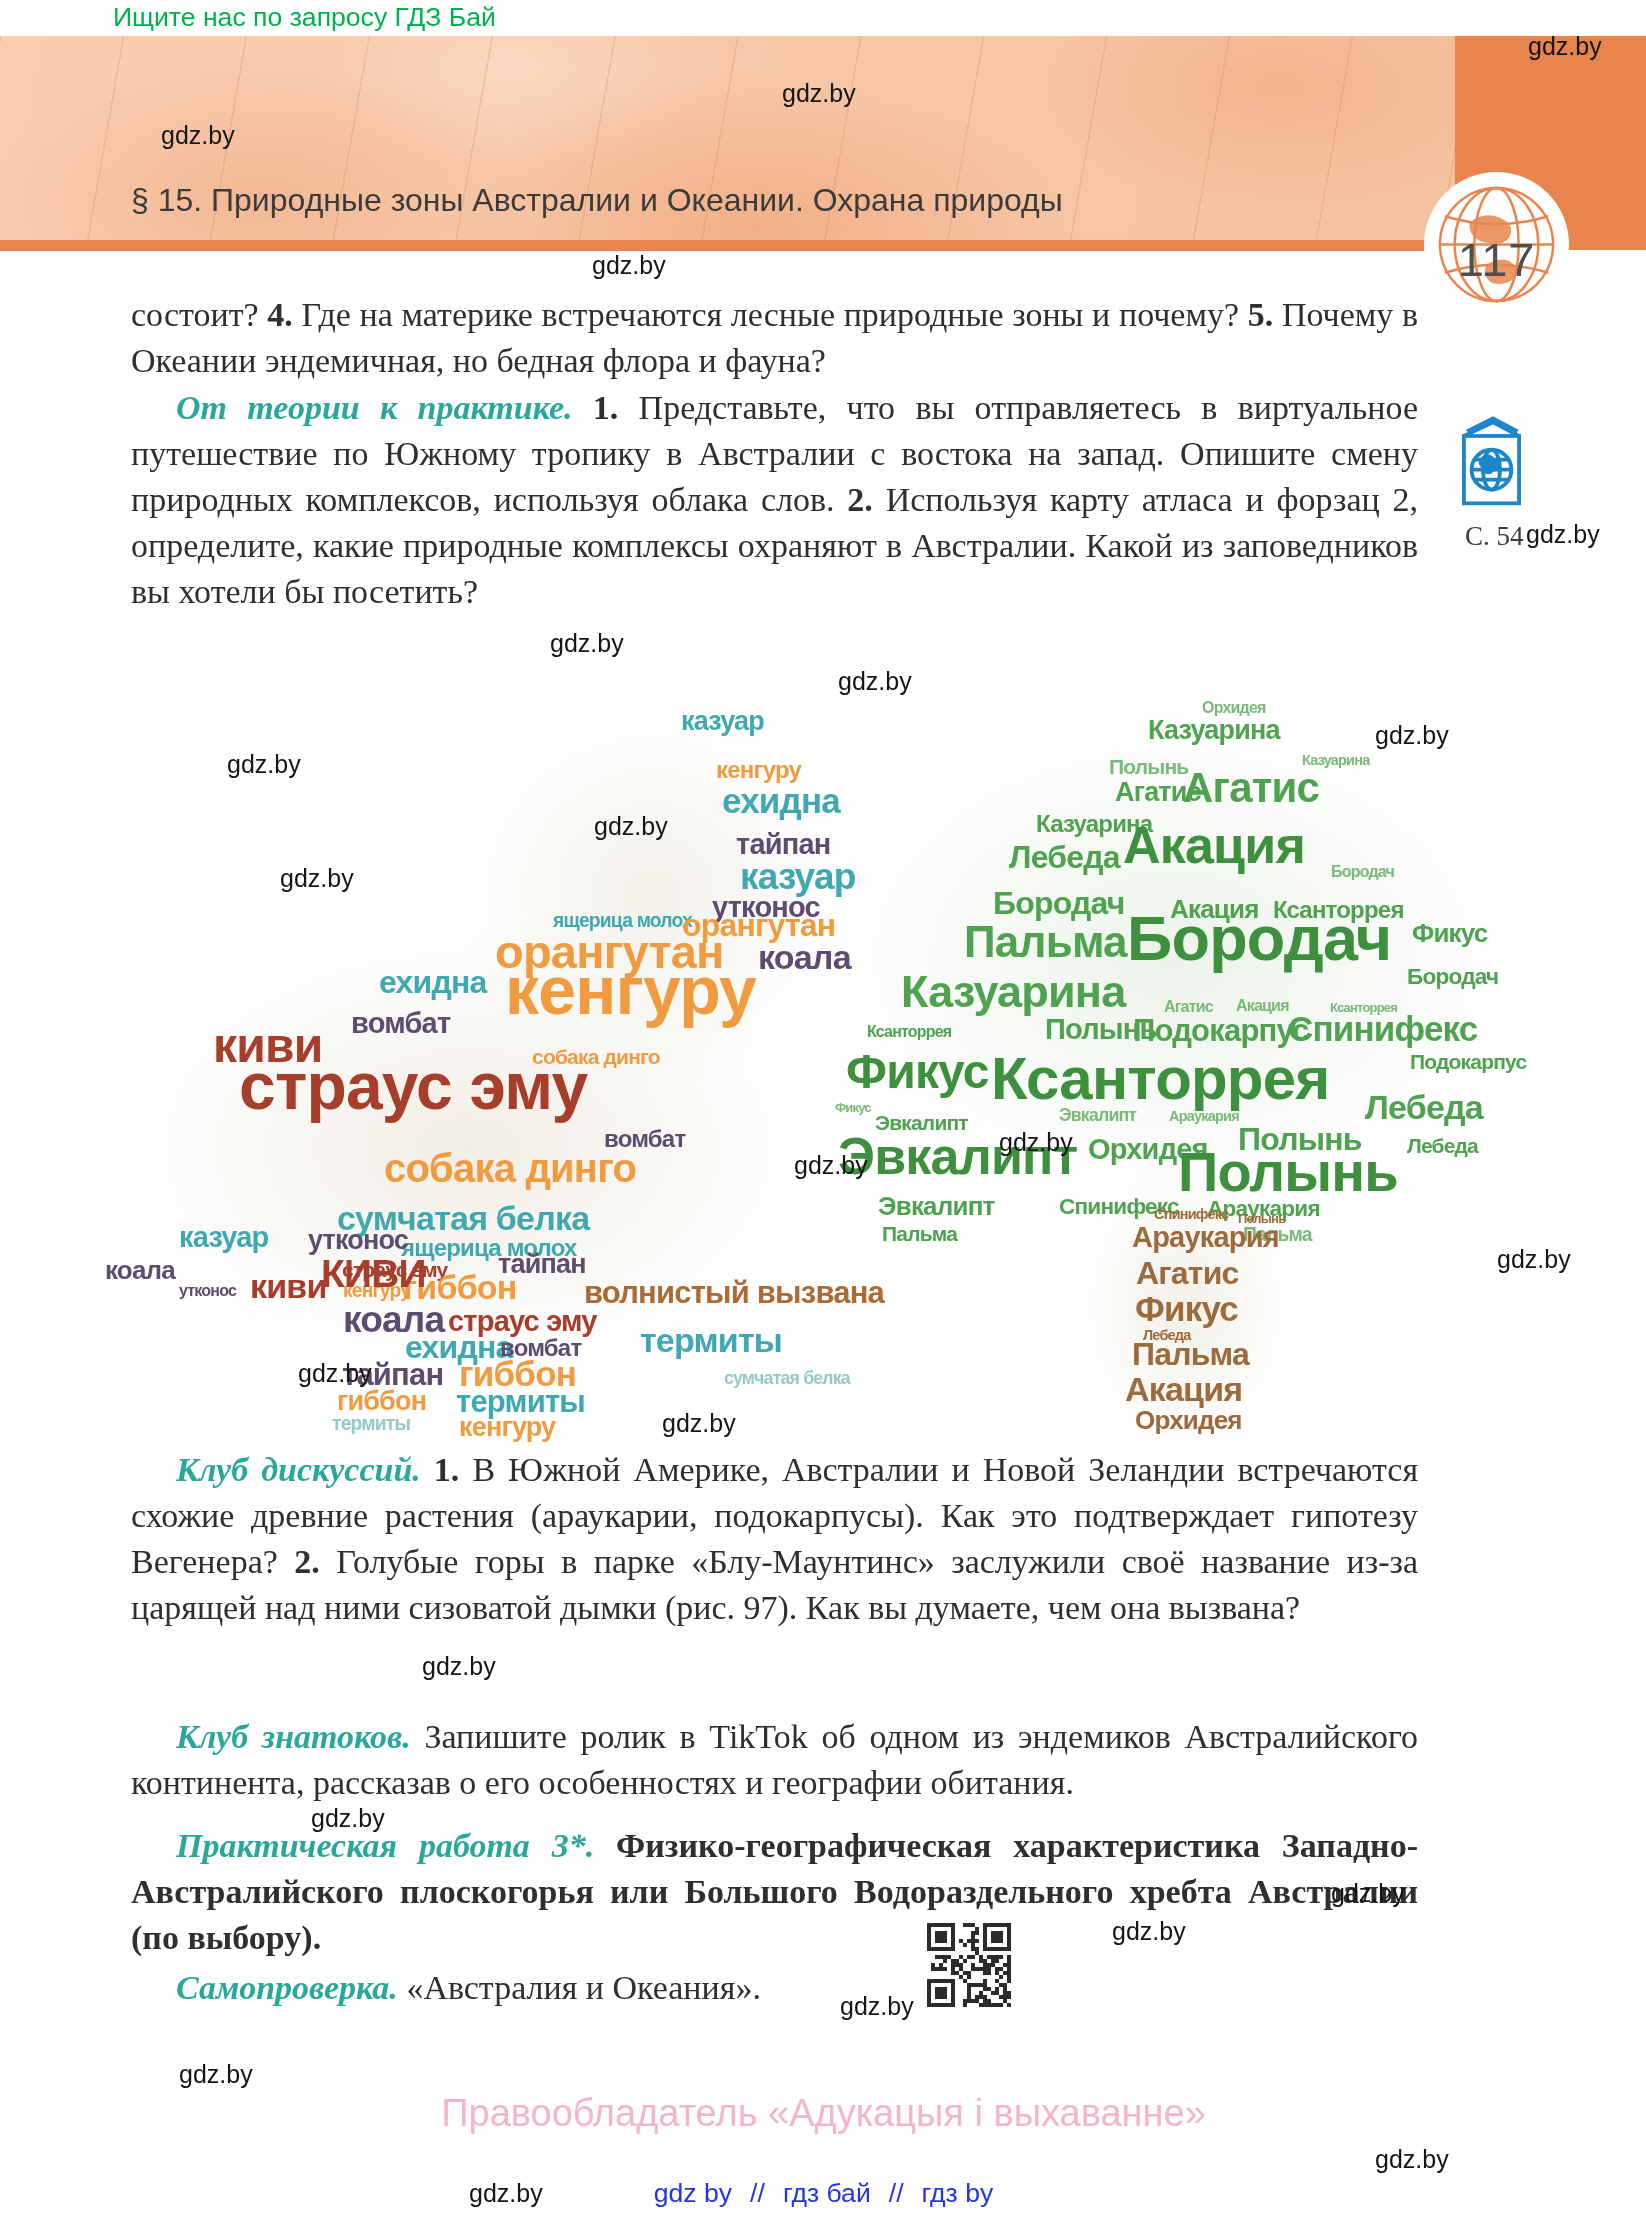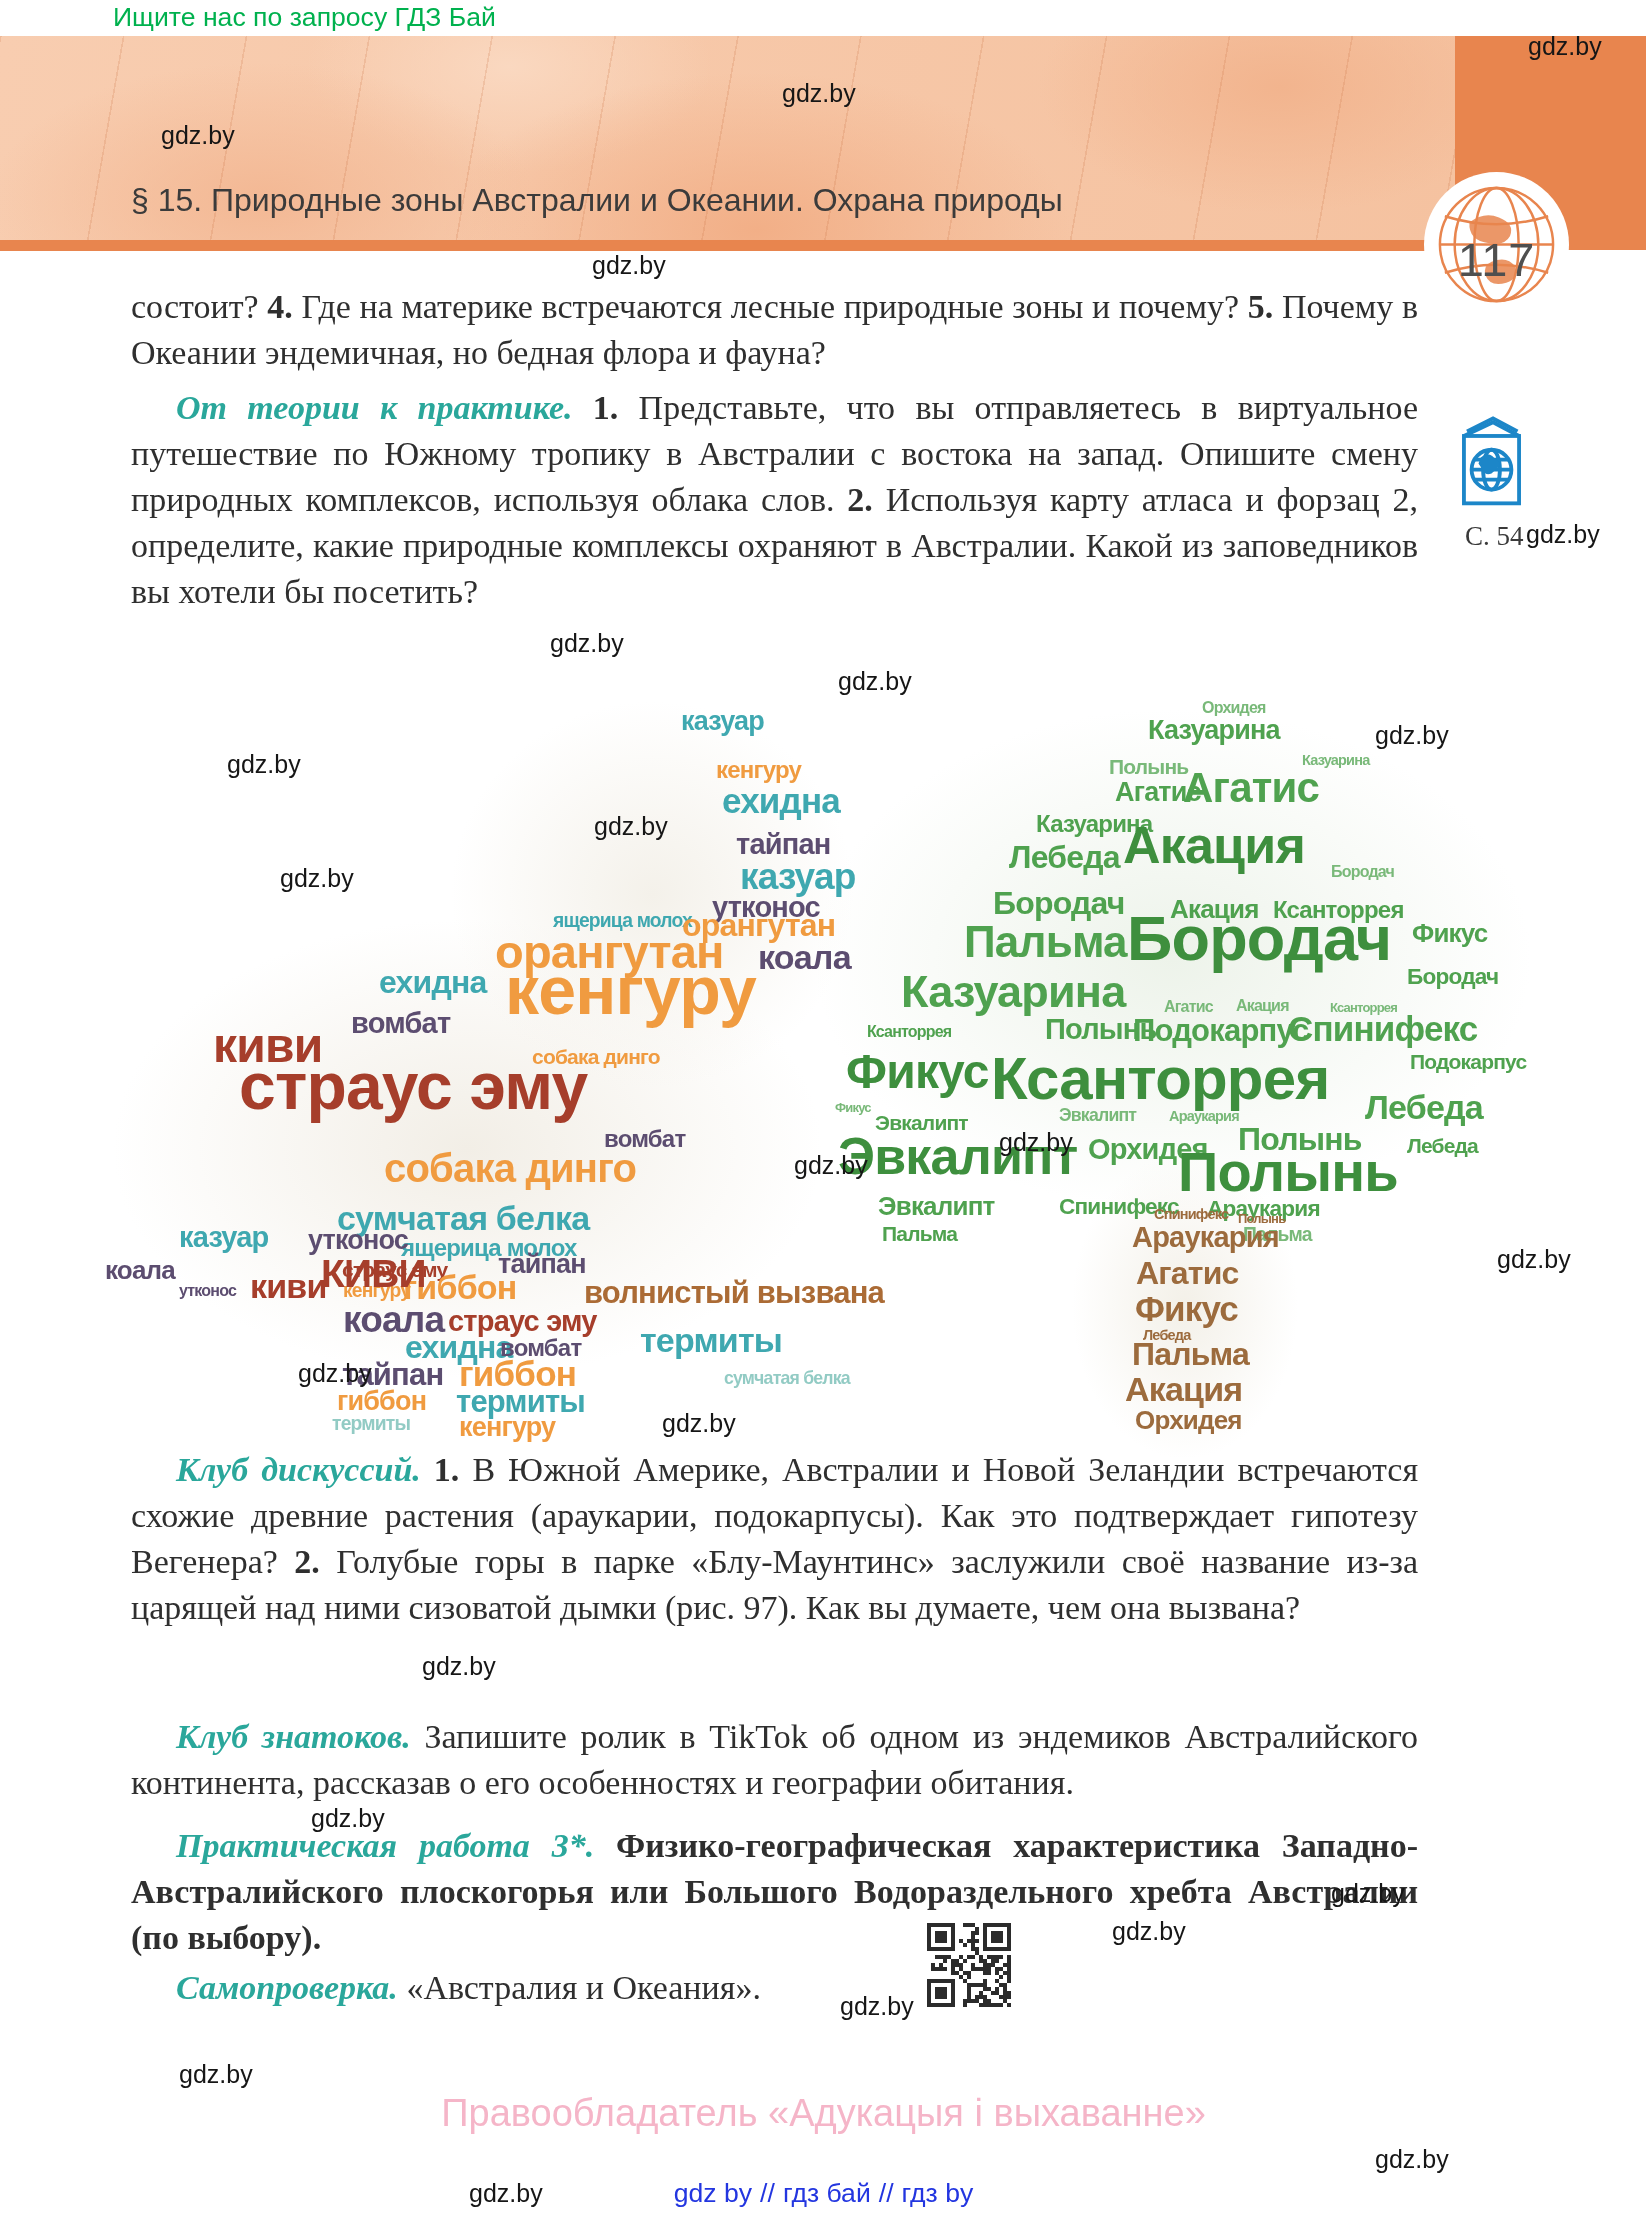--- a/index.html
+++ b/index.html
@@ -29,21 +29,21 @@
 .blob{position:absolute;border-radius:50%}
 .b1{left:113px;top:919px;width:709px;height:459px;background:radial-gradient(closest-side,#f2eee6,rgba(242,238,230,0))}
 .b2{left:451px;top:701px;width:403px;height:387px;background:radial-gradient(closest-side,#f4f1ea,rgba(244,241,234,0))}
 .b3{left:814px;top:709px;width:717px;height:500px;background:radial-gradient(closest-side,#edf3ea,rgba(237,243,234,0))}
 .b4{left:1072px;top:1153px;width:226px;height:306px;background:radial-gradient(closest-side,#f3f0e8,rgba(243,240,232,0))}
 .cloud{position:absolute;left:0;top:0;width:100%;height:100%;pointer-events:none}
 .cw{position:absolute;font-family:"Liberation Sans",sans-serif;font-weight:700;letter-spacing:-0.8px;white-space:nowrap;line-height:1}
 .wm{position:absolute;font:400 25px "Liberation Sans",sans-serif;color:#161616;white-space:nowrap;z-index:6}
 .qr{position:absolute;left:927px;top:1923px;z-index:5}
 .copyright{position:absolute;left:0;top:2092px;width:100%;text-align:center;font:400 38px "Liberation Sans",sans-serif;color:#F5B5C8}
-.links{position:absolute;left:0;top:2178px;width:100%;display:flex;justify-content:center;gap:8px;font:400 26.6px "Liberation Sans",sans-serif;color:#2336E0}
+.links{position:absolute;left:0;top:2178px;width:100%;display:flex;justify-content:center;gap:18px;font:400 26.6px "Liberation Sans",sans-serif;color:#2336E0}
 </style>
 </head>
 <body>
 
 <div>
 
   <div class="promo">Ищите нас по запросу ГДЗ Бай</div>
 
   <div class="header">
     <div class="map"></div>
@@ -61,21 +61,21 @@
         <line x1="4" y1="50" x2="96" y2="50"></line>
         <path d="M8,27 Q50,40 92,27"></path>
         <path d="M8,73 Q50,60 92,73"></path>
       </g>
       <path fill="#E8854E" opacity=".85" d="M28,32 q12,-9 24,-4 q13,5 9,15 q-4,8 -17,6 q-17,-2 -16,-17z"></path>
       <path fill="#E8854E" opacity=".85" d="M46,64 q13,-5 19,4 q4,9 -7,13 q-13,4 -17,-6 q-2,-8 5,-11z"></path>
     </svg>
     <span class="pagenum">117</span>
   </div>
 
-  <p class="para" style="top:284px"><span class="seg-n">состоит? </span><span class="seg-b">4. </span><span class="seg-n">Где на материке встречаются лесные природные зоны и почему? </span><span class="seg-b">5. </span><span class="seg-n">Почему в Океании эндемичная, но бедная флора и фауна?</span></p>
+  <p class="para" style="top:292px"><span class="seg-n">состоит? </span><span class="seg-b">4. </span><span class="seg-n">Где на материке встречаются лесные природные зоны и почему? </span><span class="seg-b">5. </span><span class="seg-n">Почему в Океании эндемичная, но бедная флора и фауна?</span></p>
   <p class="para ind" style="top:385px"><span class="seg-lead">От теории к практике. </span><span class="seg-b">1. </span><span class="seg-n">Представьте, что вы отправляетесь в виртуальное путешествие по Южному тропику в Австралии с востока на запад. Опишите смену природных комплексов, используя облака слов. </span><span class="seg-b">2. </span><span class="seg-n">Используя карту атласа и форзац 2, определите, какие природные комплексы охраняют в Австралии. Какой из заповедников вы хотели бы посетить?</span></p>
 
   <div class="atlasicon">
     <svg width="81" height="98" viewBox="0 0 100 128">
       <g fill="none" stroke="#1C86C8" stroke-width="5">
         <rect x="14" y="30" width="72" height="88" fill="#fff"></rect>
         <path d="M14,30 L52,12 L86,30"></path>
         <path d="M18,24 L52,7 L84,24"></path>
         <circle cx="50" cy="74" r="26"></circle>
         <ellipse cx="50" cy="74" rx="11" ry="26"></ellipse>

